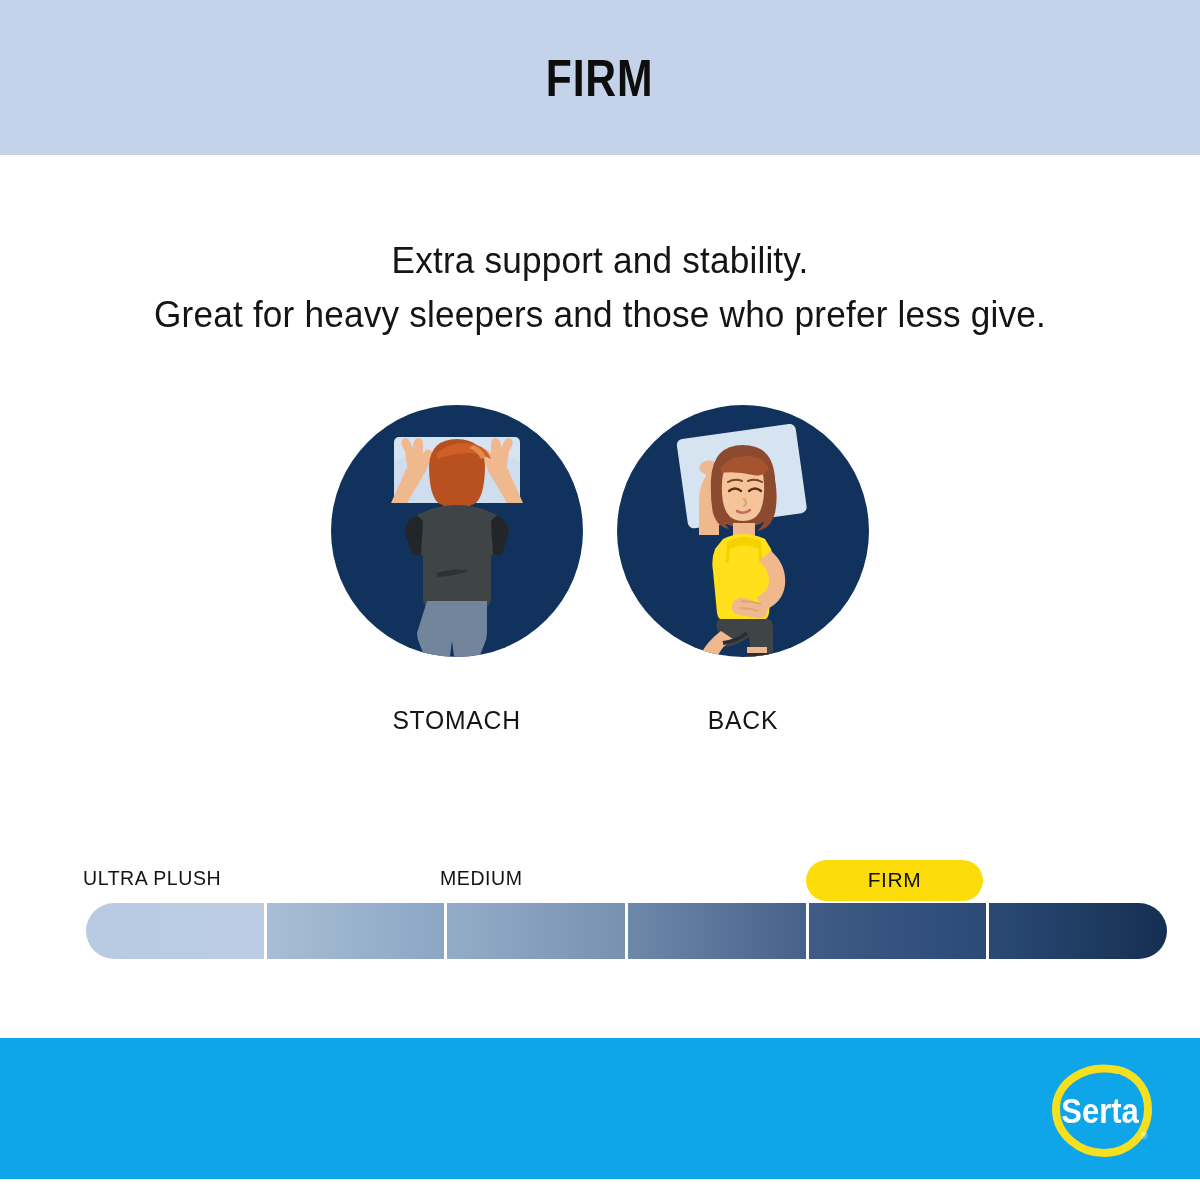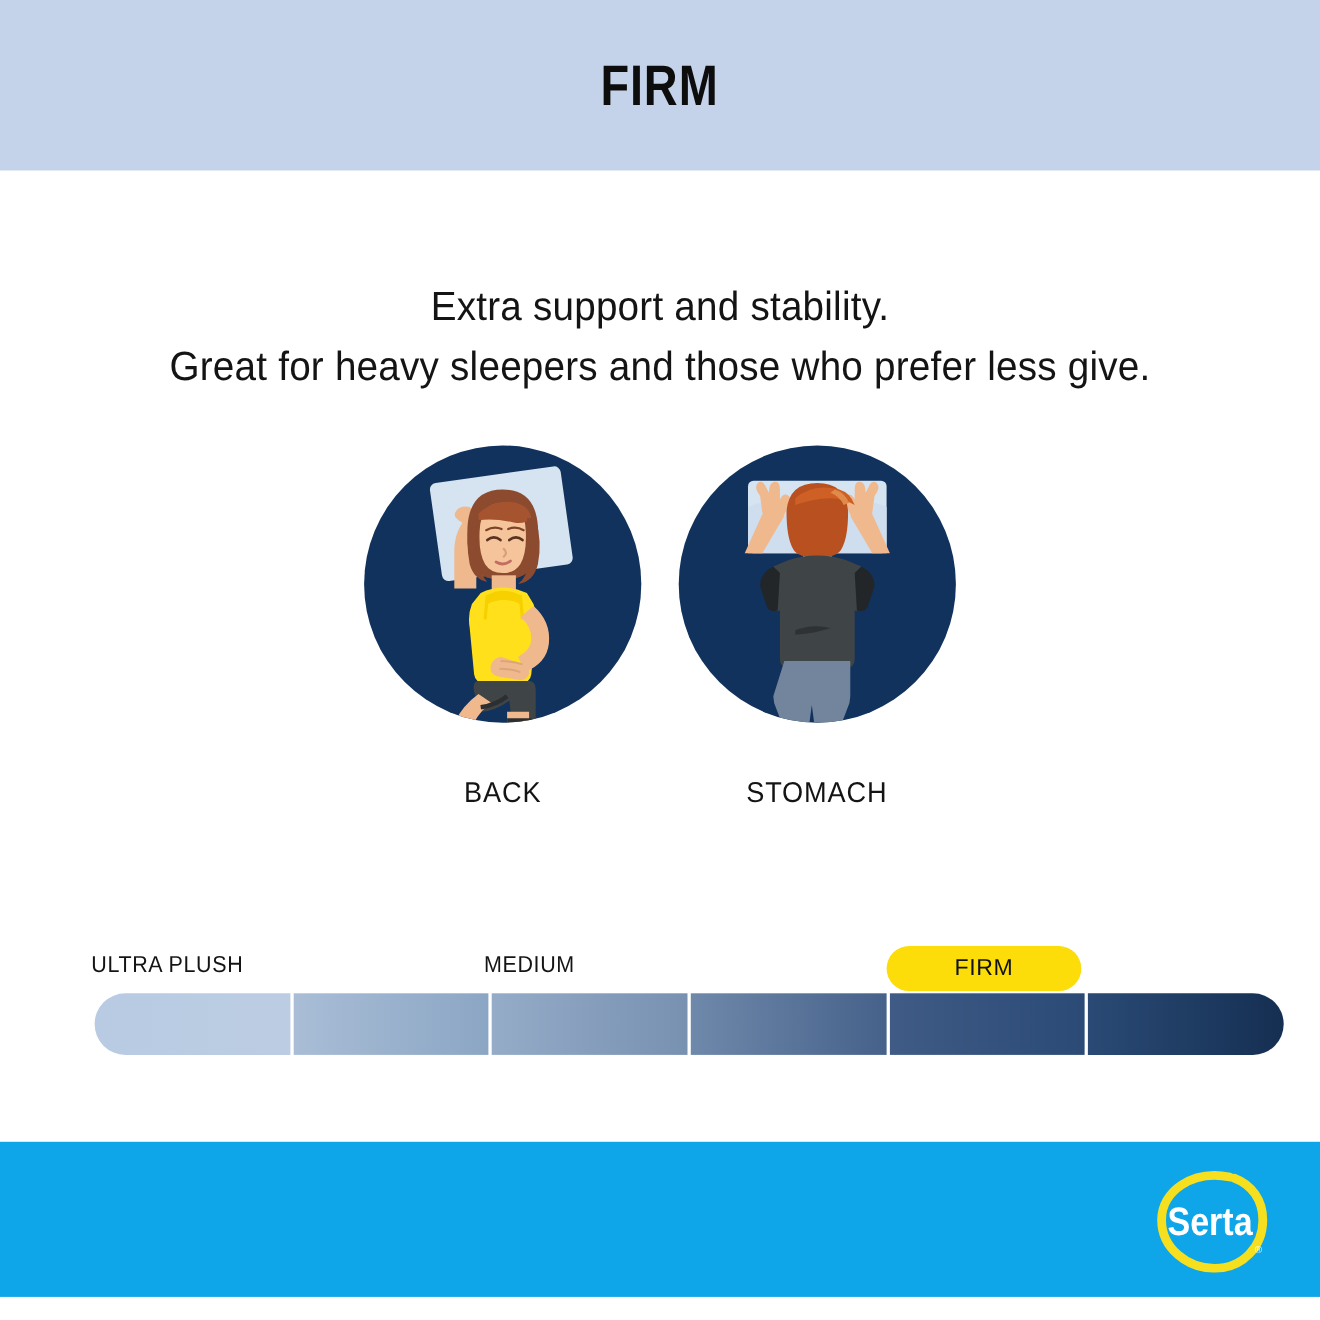--- a/index.html
+++ b/index.html
@@ -41,21 +41,21 @@
     letter-spacing: 1px;
     color: #0d0d0d;
     transform: scaleX(0.82);
     transform-origin: center;
   }
 
   
   .subtitle {
     position: absolute;
     left: 0;
-    top: 252px;
+    top: 234px;
     width: 1200px;
     text-align: center;
     font-family: "Liberation Sans", sans-serif;
     font-weight: 400;
     font-size: 37px;
     line-height: 1.45;
     color: #141414;
     letter-spacing: 0.2px;
   }
   .subtitle .ln {
@@ -203,20 +203,57 @@
     <span class="ln">Extra support and stability.</span>
     <span class="ln">Great for heavy sleepers and those who prefer less give.</span>
   </div>
 
   <div class="positions">
 
     <div class="position-item">
       <div class="circle">
         <svg viewBox="0 0 252 252" xmlns="http://www.w3.org/2000/svg">
 
+          <rect x="63" y="32" width="126" height="66" rx="5" fill="#d6e3f0"></rect>
+          <path d="M63 56 Q95 42 126 56 Q158 42 189 56 L189 98 L63 98 Z" fill="#cfdeee"></path>
+
+          <path d="M60 98 L76 98 L96 64 L78 58 Z" fill="#f0b88d"></path>
+
+          <path d="M74 46 q-6 -8 -2 -12 q4 -3 7 3 l3 6 q0 -9 5 -10 q5 -1 5 7 l0 9 q3 -6 7 -4 q4 2 1 9 l-6 13 l-18 -6 z" fill="#f0b88d"></path>
+
+          <path d="M192 98 L176 98 L156 64 L174 58 Z" fill="#f0b88d"></path>
+
+          <path d="M178 46 q6 -8 2 -12 q-4 -3 -7 3 l-3 6 q0 -9 -5 -10 q-5 -1 -5 7 l0 9 q-3 -6 -7 -4 q-4 2 -1 9 l6 13 l18 -6 z" fill="#f0b88d"></path>
+
+          <rect x="113" y="84" width="26" height="26" fill="#f0b88d"></rect>
+
+          <path d="M126 34 q26 0 28 26 q0 24 -6 34 q-4 8 -22 8 q-18 0 -22 -8 q-6 -10 -6 -34 q2 -26 28 -26 z" fill="#b8511f"></path>
+          <path d="M106 48 q16 -14 40 -8 q10 3 14 14 q-12 -7 -24 -6 q-16 1 -30 6 z" fill="#cf6025"></path>
+          <path d="M142 40 q9 3 13 12 l-5 2 q-4 -8 -12 -11 z" fill="#e08a4b"></path>
+
+          <path d="M100 104 q26 -8 52 0 l14 6 q10 6 10 18 l-6 18 q-2 6 -10 4 l0 44 q0 8 -8 8 l-52 0 q-8 0 -8 -8 l0 -44 q-8 2 -10 -4 l-6 -18 q0 -12 10 -18 z" fill="#3f4447"></path>
+
+          <path d="M86 110 q-12 6 -12 18 l6 18 q2 6 10 4 l2 -34 z" fill="#222629"></path>
+          <path d="M166 110 q12 6 12 18 l-6 18 q-2 6 -10 4 l-2 -34 z" fill="#222629"></path>
+
+          <path d="M106 168 q16 -6 32 -2 q-14 5 -32 6 z" fill="#2e3235"></path>
+
+          <path d="M96 196 l60 0 l0 32 q0 6 -3 12 l-10 26 l-18 0 l-4 -30 l-4 30 l-18 0 l-10 -26 q-3 -6 -3 -12 z" fill="#72859c"></path>
+
+          <path d="M108 258 l16 0 l0 22 l-16 0 z" fill="#f0b88d"></path>
+          <path d="M130 258 l16 0 l0 22 l-16 0 z" fill="#f0b88d"></path>
+        </svg>
+      </div>
+      <div class="position-label">STOMACH</div>
+    </div>
+
+    <div class="position-item">
+      <div class="circle">
+        <svg viewBox="0 0 252 252" xmlns="http://www.w3.org/2000/svg">
+
           <g transform="rotate(-8 126 80)">
             <rect x="66" y="26" width="120" height="90" rx="6" fill="#d6e3f0"></rect>
           </g>
 
           <path d="M96 62 q-14 14 -14 34 l0 34 l20 0 l0 -32 q0 -14 12 -24 z" fill="#f0b88d"></path>
           <path d="M96 56 q-8 -2 -12 3 q-4 5 2 9 l6 4 l10 -10 z" fill="#f0b88d"></path>
 
           <path d="M126 40 q30 0 32 34 q1 22 -4 34 q-6 14 -28 14 q-22 0 -28 -14 q-5 -12 -4 -34 q2 -34 32 -34 z" fill="#8c4a2f"></path>
 
           <path d="M126 52 q20 0 21 26 q1 20 -5 30 q-5 8 -16 8 q-11 0 -16 -8 q-6 -10 -5 -30 q1 -26 21 -26 z" fill="#f5c49b"></path>
@@ -253,57 +290,20 @@
 
           <path d="M104 226 q-14 10 -22 26 l18 0 q6 -12 16 -18 z" fill="#f0b88d"></path>
 
           <path d="M130 242 l20 0 l0 34 l-20 0 z" fill="#f0b88d"></path>
 
           <path d="M106 238 q14 -2 24 -10" stroke="#2b2f31" stroke-width="4" fill="none"></path>
           <path d="M130 250 l22 0" stroke="#2b2f31" stroke-width="4" fill="none"></path>
         </svg>
       </div>
       <div class="position-label">BACK</div>
-    </div>
-
-    <div class="position-item">
-      <div class="circle">
-        <svg viewBox="0 0 252 252" xmlns="http://www.w3.org/2000/svg">
-
-          <rect x="63" y="32" width="126" height="66" rx="5" fill="#d6e3f0"></rect>
-          <path d="M63 56 Q95 42 126 56 Q158 42 189 56 L189 98 L63 98 Z" fill="#cfdeee"></path>
-
-          <path d="M60 98 L76 98 L96 64 L78 58 Z" fill="#f0b88d"></path>
-
-          <path d="M74 46 q-6 -8 -2 -12 q4 -3 7 3 l3 6 q0 -9 5 -10 q5 -1 5 7 l0 9 q3 -6 7 -4 q4 2 1 9 l-6 13 l-18 -6 z" fill="#f0b88d"></path>
-
-          <path d="M192 98 L176 98 L156 64 L174 58 Z" fill="#f0b88d"></path>
-
-          <path d="M178 46 q6 -8 2 -12 q-4 -3 -7 3 l-3 6 q0 -9 -5 -10 q-5 -1 -5 7 l0 9 q-3 -6 -7 -4 q-4 2 -1 9 l6 13 l18 -6 z" fill="#f0b88d"></path>
-
-          <rect x="113" y="84" width="26" height="26" fill="#f0b88d"></rect>
-
-          <path d="M126 34 q26 0 28 26 q0 24 -6 34 q-4 8 -22 8 q-18 0 -22 -8 q-6 -10 -6 -34 q2 -26 28 -26 z" fill="#b8511f"></path>
-          <path d="M106 48 q16 -14 40 -8 q10 3 14 14 q-12 -7 -24 -6 q-16 1 -30 6 z" fill="#cf6025"></path>
-          <path d="M142 40 q9 3 13 12 l-5 2 q-4 -8 -12 -11 z" fill="#e08a4b"></path>
-
-          <path d="M100 104 q26 -8 52 0 l14 6 q10 6 10 18 l-6 18 q-2 6 -10 4 l0 44 q0 8 -8 8 l-52 0 q-8 0 -8 -8 l0 -44 q-8 2 -10 -4 l-6 -18 q0 -12 10 -18 z" fill="#3f4447"></path>
-
-          <path d="M86 110 q-12 6 -12 18 l6 18 q2 6 10 4 l2 -34 z" fill="#222629"></path>
-          <path d="M166 110 q12 6 12 18 l-6 18 q-2 6 -10 4 l-2 -34 z" fill="#222629"></path>
-
-          <path d="M106 168 q16 -6 32 -2 q-14 5 -32 6 z" fill="#2e3235"></path>
-
-          <path d="M96 196 l60 0 l0 32 q0 6 -3 12 l-10 26 l-18 0 l-4 -30 l-4 30 l-18 0 l-10 -26 q-3 -6 -3 -12 z" fill="#72859c"></path>
-
-          <path d="M108 258 l16 0 l0 22 l-16 0 z" fill="#f0b88d"></path>
-          <path d="M130 258 l16 0 l0 22 l-16 0 z" fill="#f0b88d"></path>
-        </svg>
-      </div>
-      <div class="position-label">STOMACH</div>
     </div>
 
   </div>
 
   <div class="scale-wrap">
 
     <div class="scale-labels-top">
       <span class="sc-label" style="left:60px; top:6px;">ULTRA PLUSH</span>
       <span class="sc-label" style="left:417px; top:6px;">MEDIUM</span>
       <span class="sc-label pill" style="left:783px; top:0px; width:177px;">FIRM</span>

